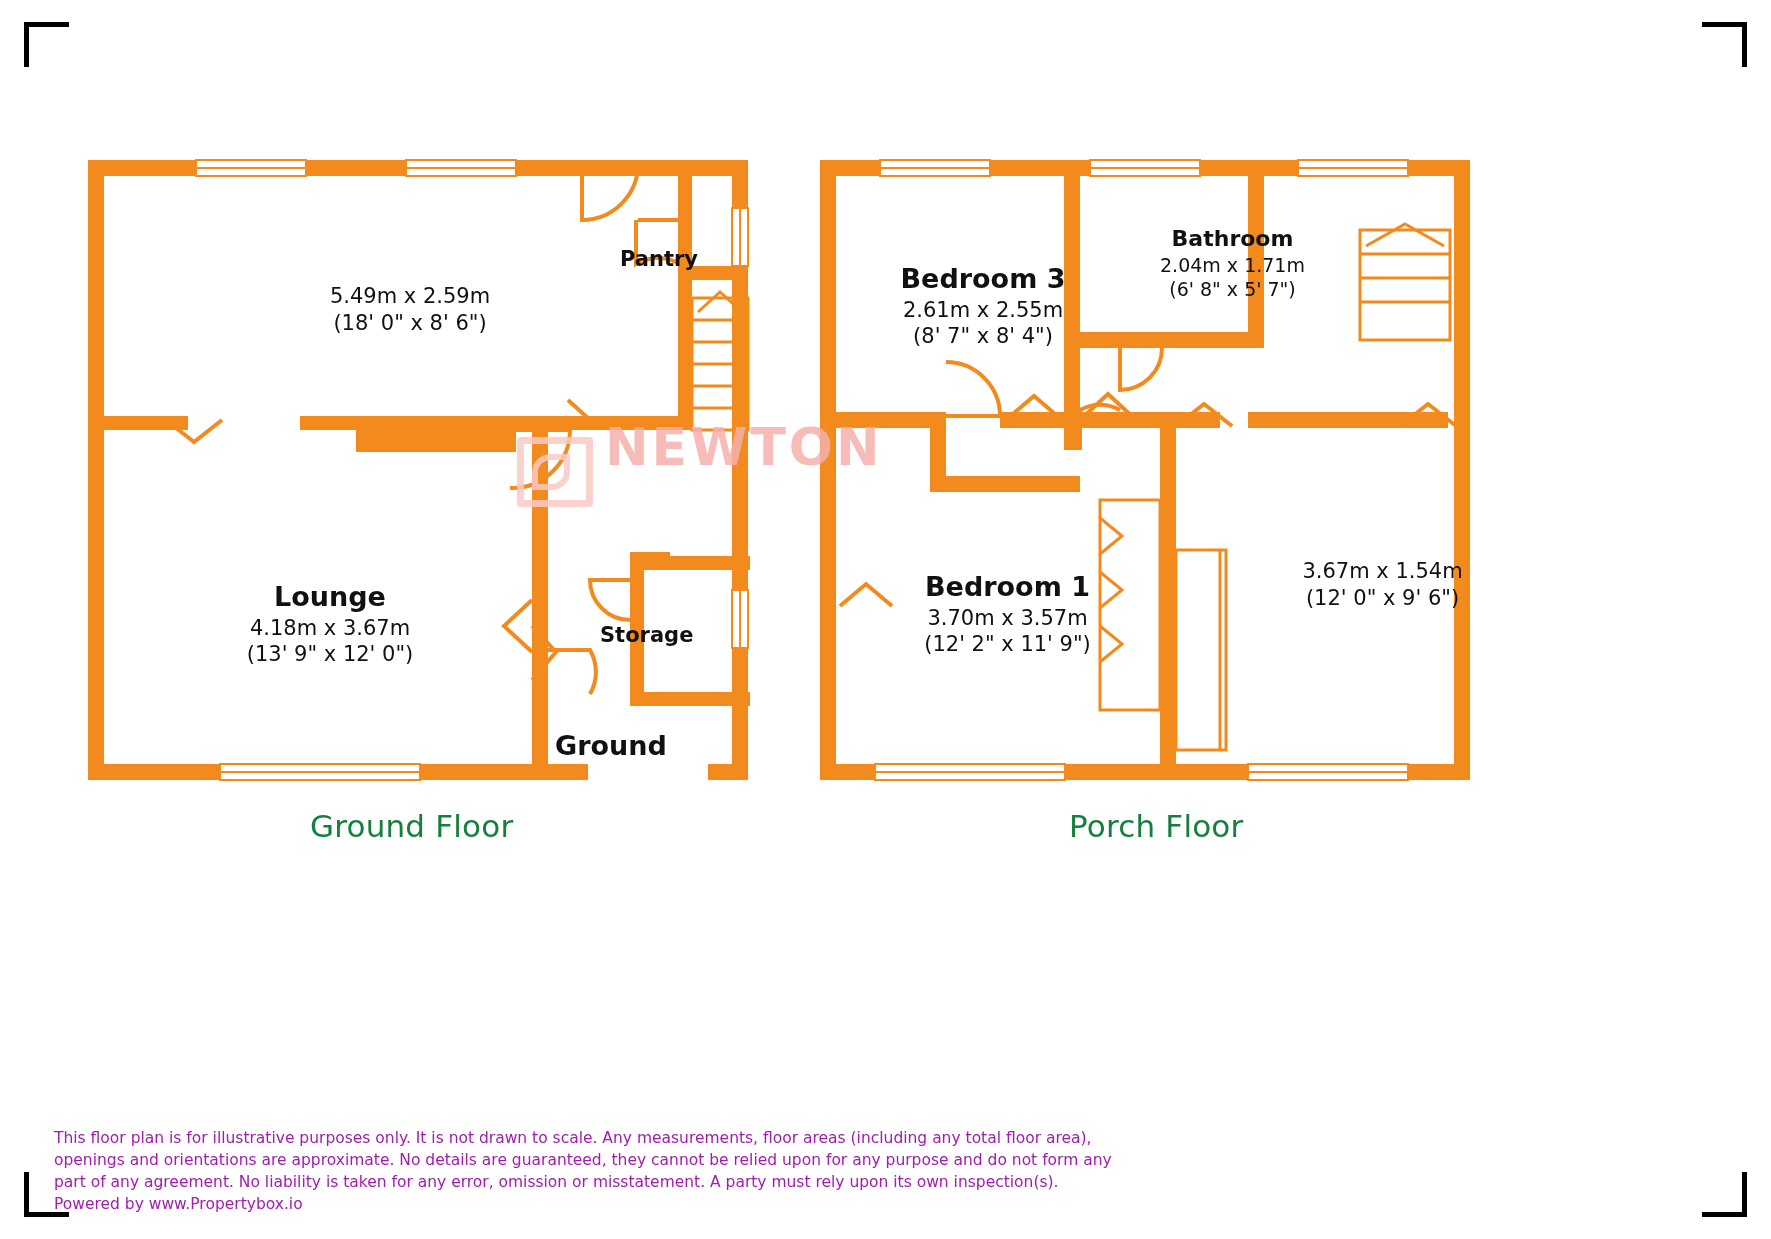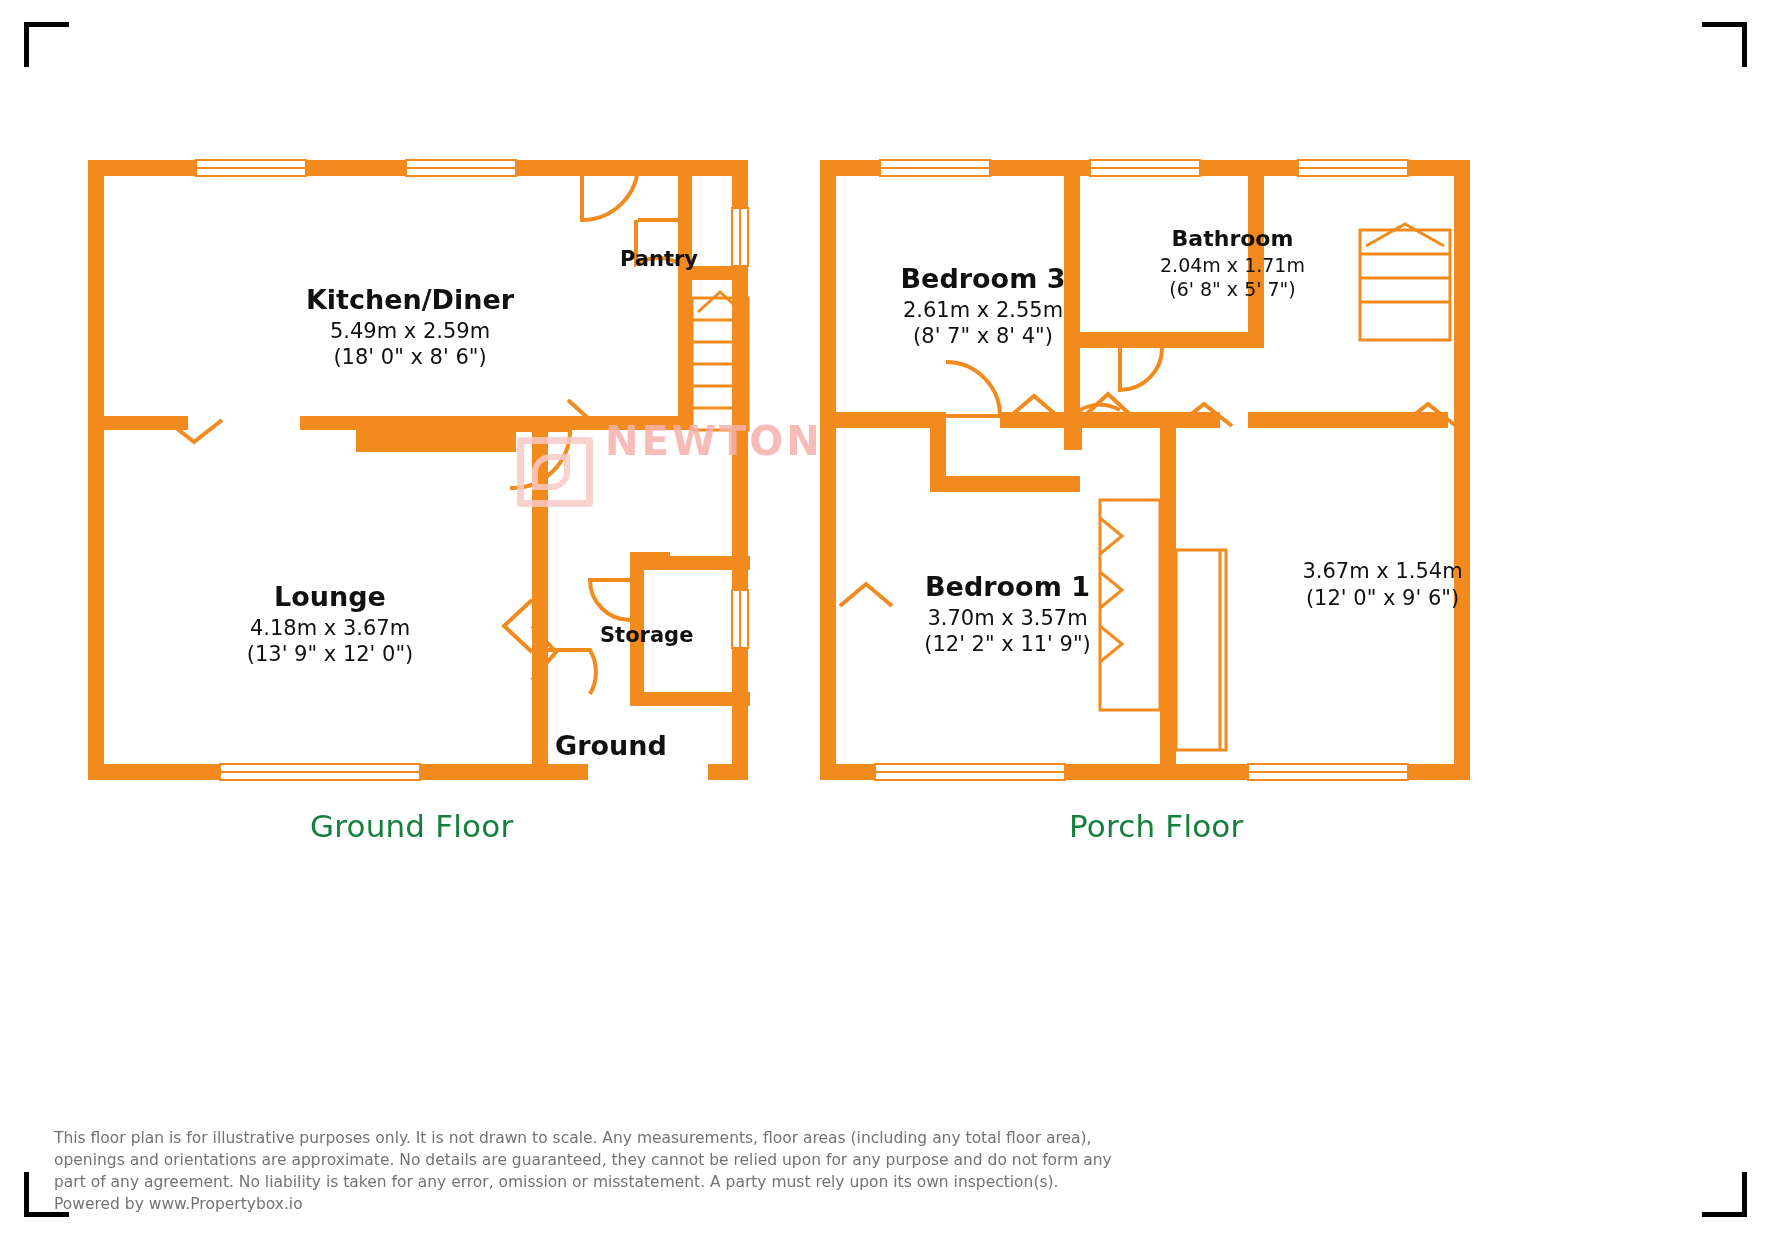--- a/index.html
+++ b/index.html
@@ -90,21 +90,21 @@
     top: 415px;
     width: 520px;
     height: 140px;
     pointer-events: none;
     opacity: 0.85;
   }
   #watermark .wm-text {
     position: absolute;
     left: 100px;
     top: 6px;
-    font-size: 40px;
+    font-size: 52px;
     font-weight: bold;
     letter-spacing: 3px;
     line-height: 1.02;
     color: #f6b0ac;
   }
   #watermark .wm-text .l2 {
     color: #f8c6c2;
     display: block;
   }
   #watermark .wm-mark {
@@ -128,21 +128,21 @@
   }
 
   
   #disclaimer {
     position: absolute;
     left: 54px;
     top: 1127px;
     width: 1070px;
     font-size: 15.5px;
     line-height: 1.42;
-    color: #737373;
+    color: #a21caf;
     font-family: "DejaVu Sans", sans-serif;
   }
 </style>
 </head>
 <body>
 
 <div class="corner tl"></div>
 <div class="corner tr"></div>
 <div class="corner bl"></div>
 <div class="corner br"></div>
@@ -268,21 +268,20 @@
     <path d="M280 300 l28 -26 28 26"></path>
     <path d="M280 330 L280 290 A40 40 0 0 1 320 290"></path>
     <path d="M320 228 L320 270 A42 42 0 0 0 362 228"></path>
     <path d="M376 306 l28 -22 28 22"></path>
     <path d="M600 306 l28 -22 28 22"></path>
     <path d="M40 486 l26 -22 26 22"></path>
   </g>
 </svg>
 
 <div class="room-label" id="label-kitchen">
-  <span class="name">Kitchen/Diner</span>
   <span class="dim">5.49m x 2.59m</span>
   <span class="dim">(18' 0" x 8' 6")</span>
 </div>
 
 <div class="room-label" id="label-lounge">
   <span class="name">Lounge</span>
   <span class="dim">4.18m x 3.67m</span>
   <span class="dim">(13' 9" x 12' 0")</span>
 </div>
 

